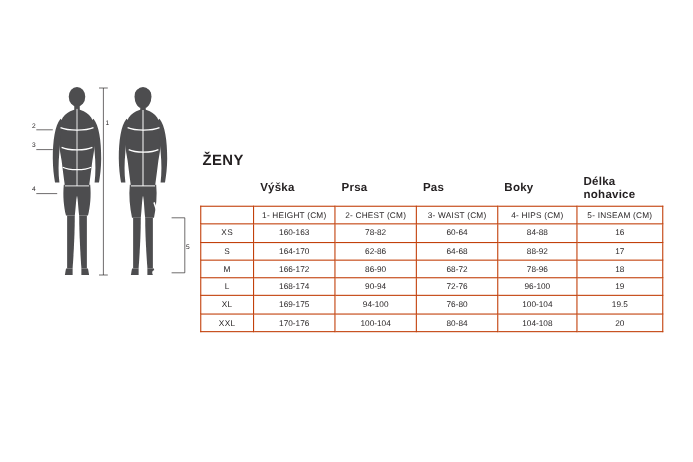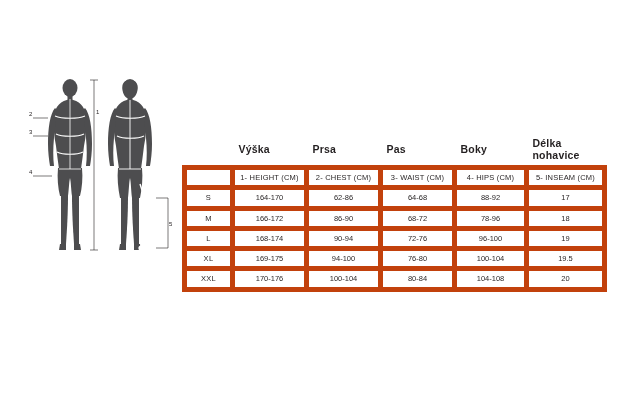--- a/index.html
+++ b/index.html
@@ -50,21 +50,21 @@
   }
   table.size-table col.c0 { width: 48px; }
   table.size-table col.c1 { width: 74px; }
   table.size-table col.c2 { width: 74px; }
   table.size-table col.c3 { width: 74px; }
   table.size-table col.c4 { width: 72px; }
   table.size-table col.c5 { width: 78px; }
 
   table.size-table th,
   table.size-table td {
-    border: 5px solid #c2410c;
+    border: 1px solid #c2410c;
     text-align: center;
     font-size: 7.5px;
     padding: 4px 2px 3px;
     color: #231f20;
     line-height: 1.1;
   }
   table.size-table thead tr.head-labels th {
     border: none;
     font-size: 10.5px;
     font-weight: bold;
@@ -182,20 +182,21 @@
         <text x="68" y="42">1</text>
         <text x="1" y="44">2</text>
         <text x="1" y="62">3</text>
         <text x="1" y="102">4</text>
         <text x="141" y="154">5</text>
       </g>
     </svg>
   </div>
 
   <div class="table-wrap">
+    <h1 class="title">ŽENY</h1>
 
     <table class="size-table">
       <colgroup>
         <col class="c0">
           <col class="c1">
           <col class="c2">
           <col class="c3">
           <col class="c4">
           <col class="c5">
       </colgroup>
@@ -212,20 +213,28 @@
           <th></th>
           <th>1- HEIGHT (CM)</th>
           <th>2- CHEST (CM)</th>
           <th>3- WAIST (CM)</th>
           <th>4- HIPS (CM)</th>
           <th>5- INSEAM (CM)</th>
         </tr>
       </thead>
       <tbody>
         <tr>
+          <td class="sz">XS</td>
+          <td>160-163</td>
+          <td>78-82</td>
+          <td>60-64</td>
+          <td>84-88</td>
+          <td>16</td>
+        </tr>
+        <tr>
           <td class="sz">S</td>
           <td>164-170</td>
           <td>62-86</td>
           <td>64-68</td>
           <td>88-92</td>
           <td>17</td>
         </tr>
         <tr>
           <td class="sz">M</td>
           <td>166-172</td>

